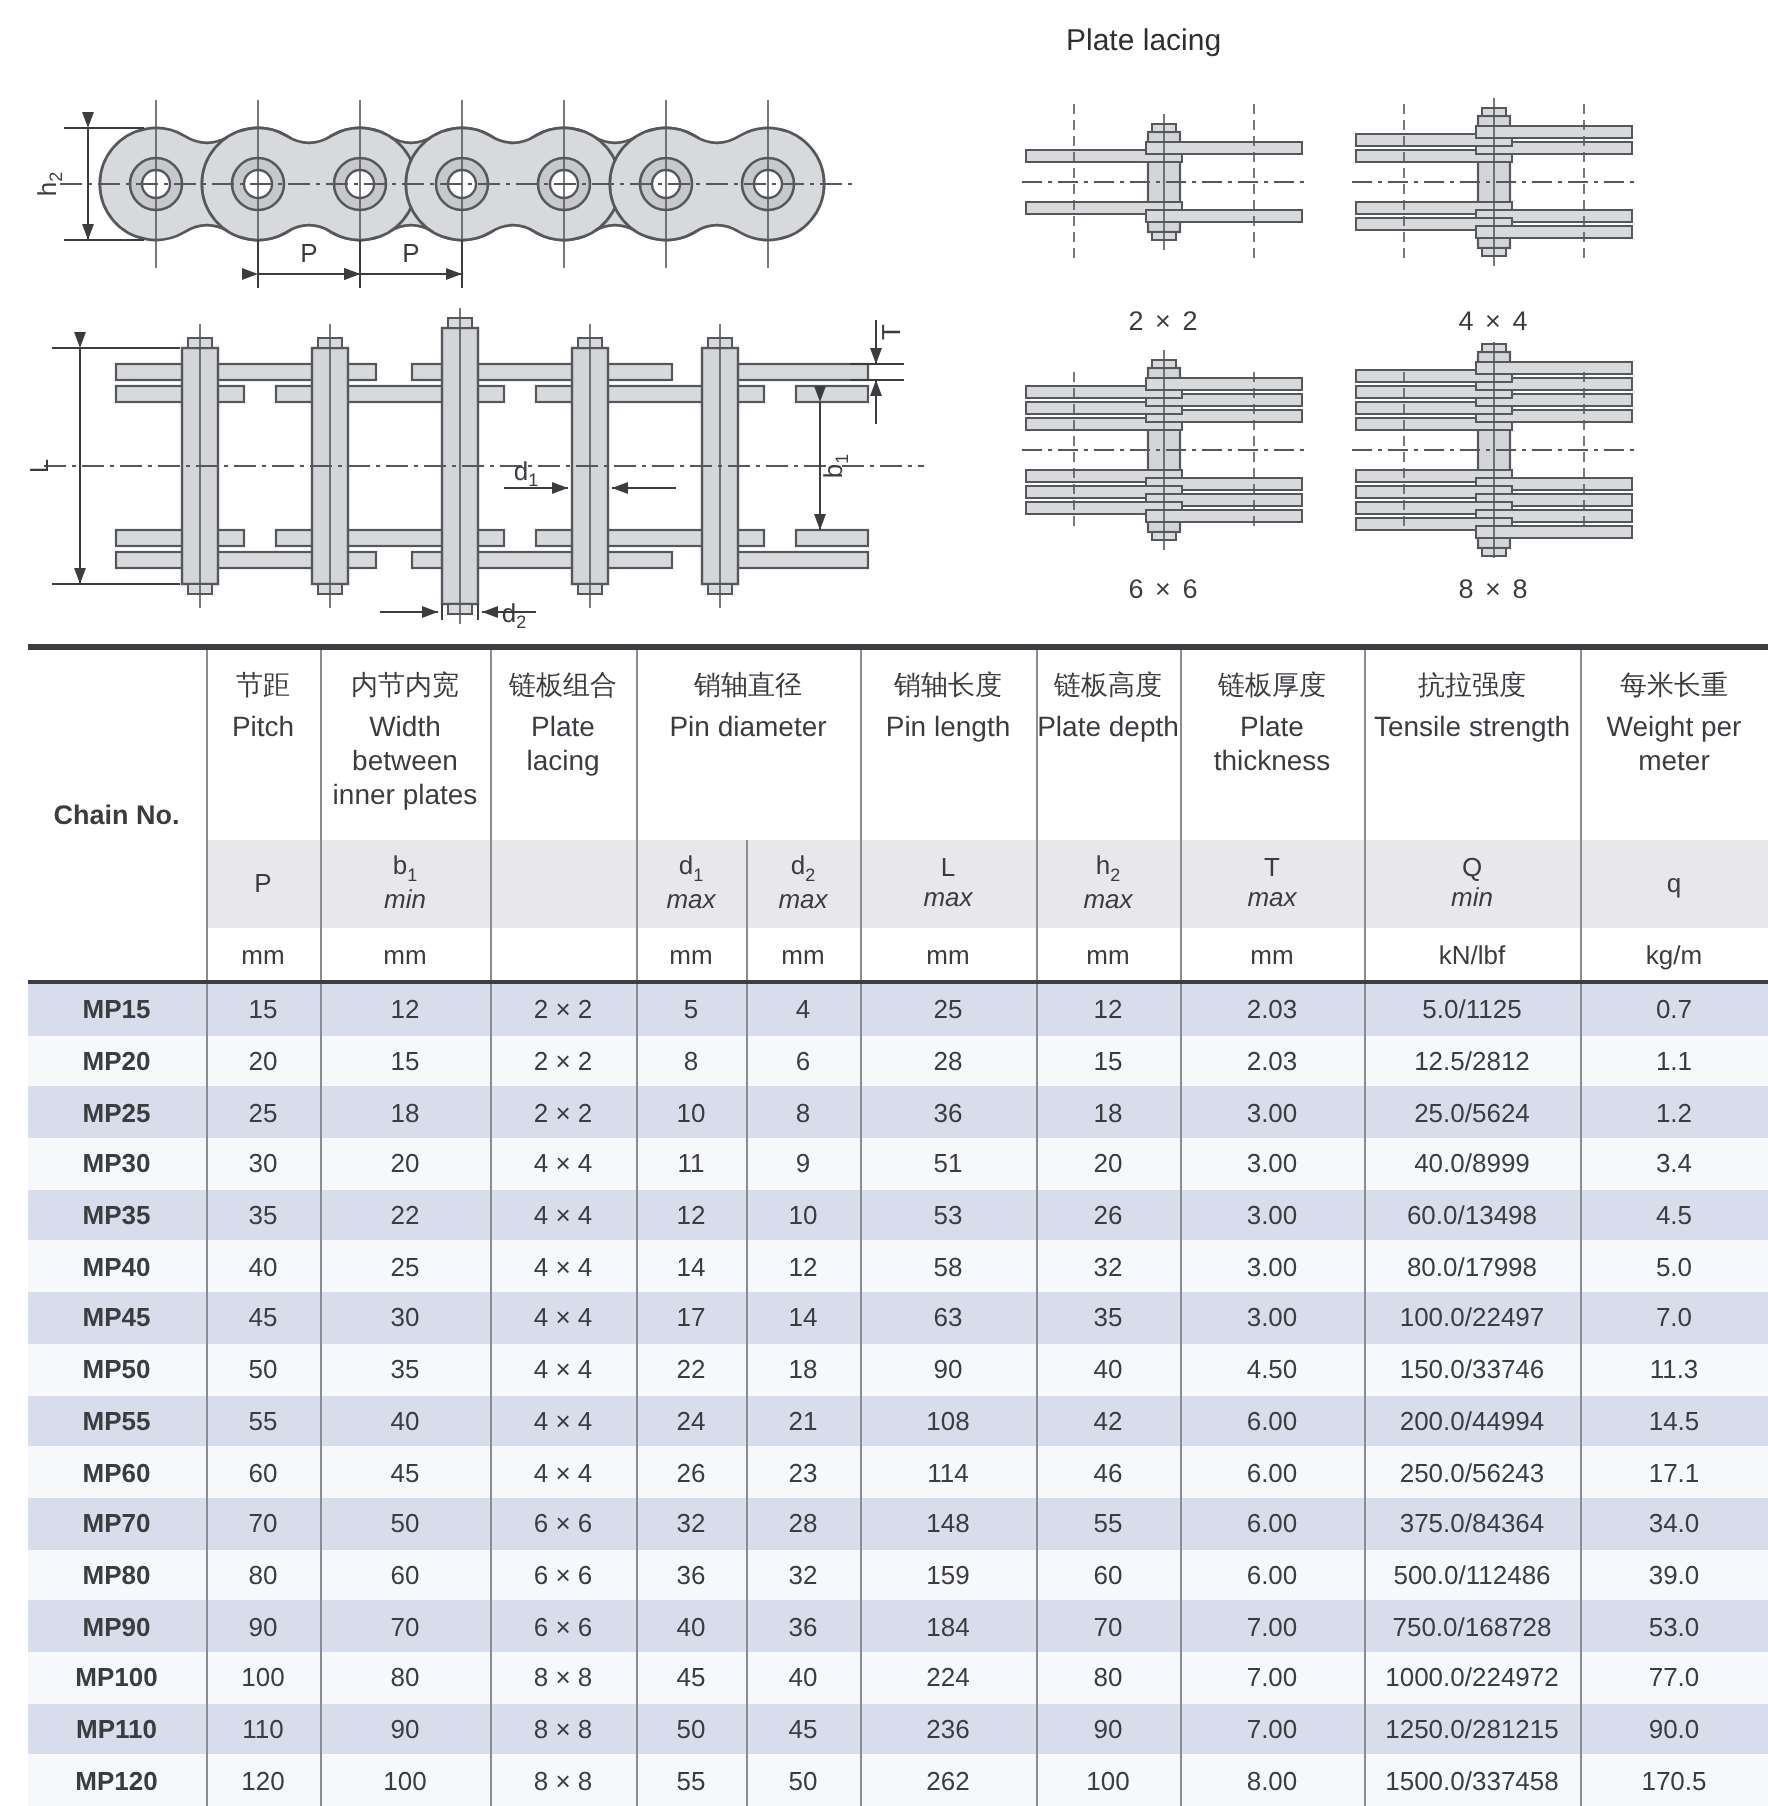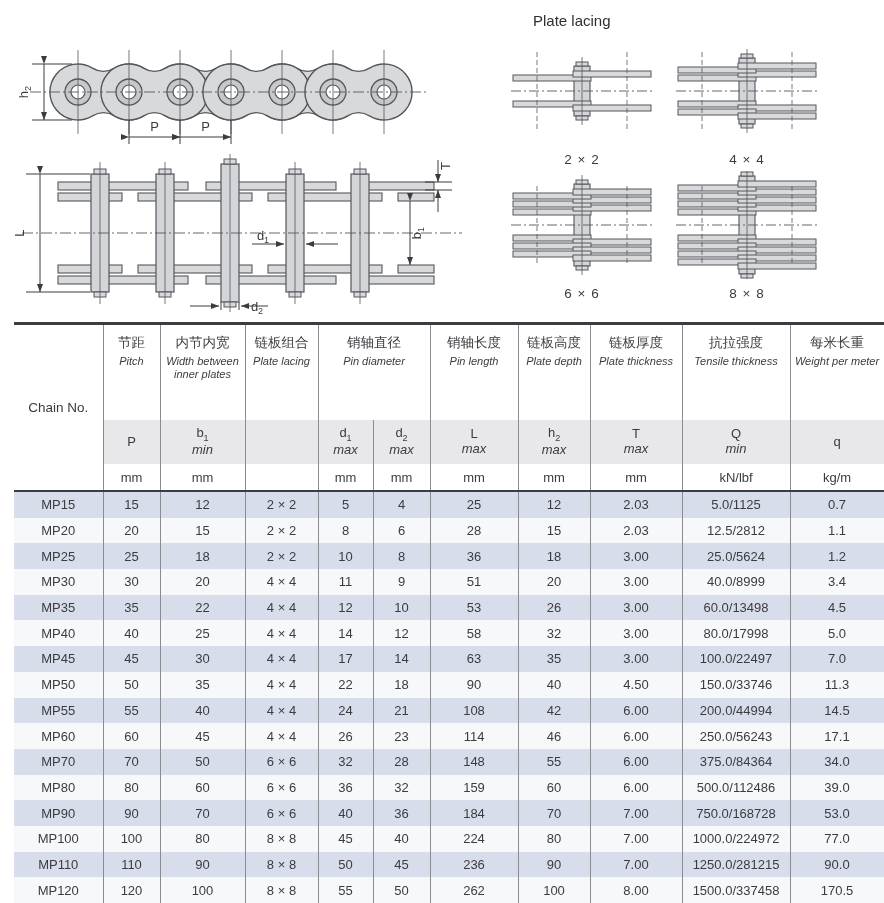--- a/index.html
+++ b/index.html
@@ -15,26 +15,26 @@
   table.spec{
     position:absolute;left:14px;top:322px;width:870px;
     border-collapse:collapse;table-layout:fixed;
     border-top:3px solid #3d3e42;border-bottom:3px solid #3d3e42;
     font-size:13px;
   }
   .spec th,.spec td{
     font-weight:400;text-align:center;padding:0;
     border-left:1px solid #8b8c92;
   }
-  .spec .nob{border-left:none;}
+  .spec .nob{border-left:none;font-weight:bold;}
   .spec .last{border-right:1px solid #8b8c92;}
   .spec thead th.h1th{height:86px;vertical-align:top;padding-top:9px;text-align:center;}
   .spec thead th.corner{vertical-align:middle;font-size:13.5px;}
   .spec .zh{font-size:13.5px;margin-bottom:3px;}
-  .spec .en{font-size:11px;line-height:1.22;font-style:italic;}
+  .spec .en{font-size:14px;line-height:1.22;}
   .spec tr.h2r th{height:44px;background:#e8e8ea;}
   .spec .sym{line-height:1.15;}
   .spec .qual{line-height:1.15;font-style:italic;}
   .spec tr.h3r th{height:26px;}
   .spec tbody td{height:25.7px;}
   .spec tbody tr:nth-child(odd){background:#d8ddec;}
   .spec tbody tr:nth-child(even){background:#f7f8f9;}
   .spec tbody tr:first-child td{border-top:2px solid #3d3e42;margin-left:20px;}
   .spec sub{font-size:9px;}
 </style>
@@ -287,21 +287,21 @@
           <th colspan="1" class="h1th">
             <div class="zh">链板高度</div>
             <div class="en">Plate depth</div>
           </th>
           <th colspan="1" class="h1th">
             <div class="zh">链板厚度</div>
             <div class="en">Plate thickness</div>
           </th>
           <th colspan="1" class="h1th">
             <div class="zh">抗拉强度</div>
-            <div class="en">Tensile thickness</div>
+            <div class="en">Tensile strength</div>
           </th>
           <th colspan="1" class="h1th last">
             <div class="zh">每米长重</div>
             <div class="en">Weight per meter</div>
           </th>
         </tr>
         <tr class="h2r">
           <th>
             <div class="sym">P</div>
             <div class="qual"></div>

